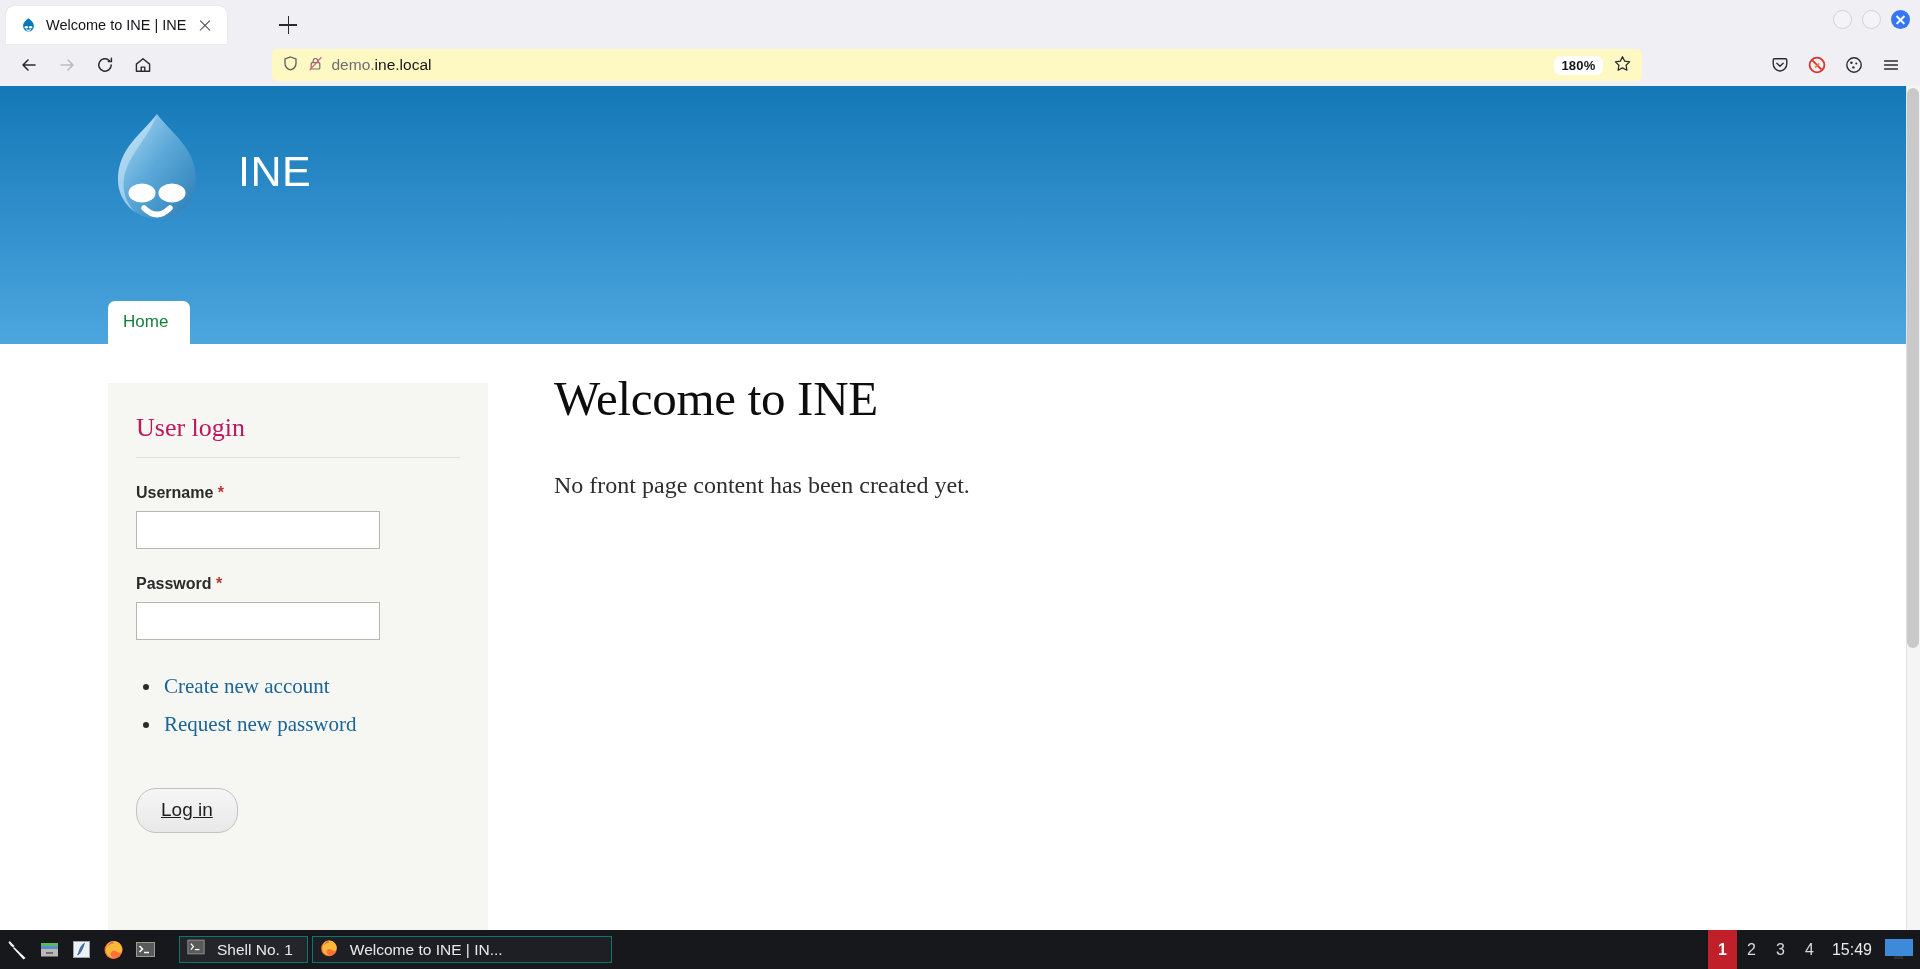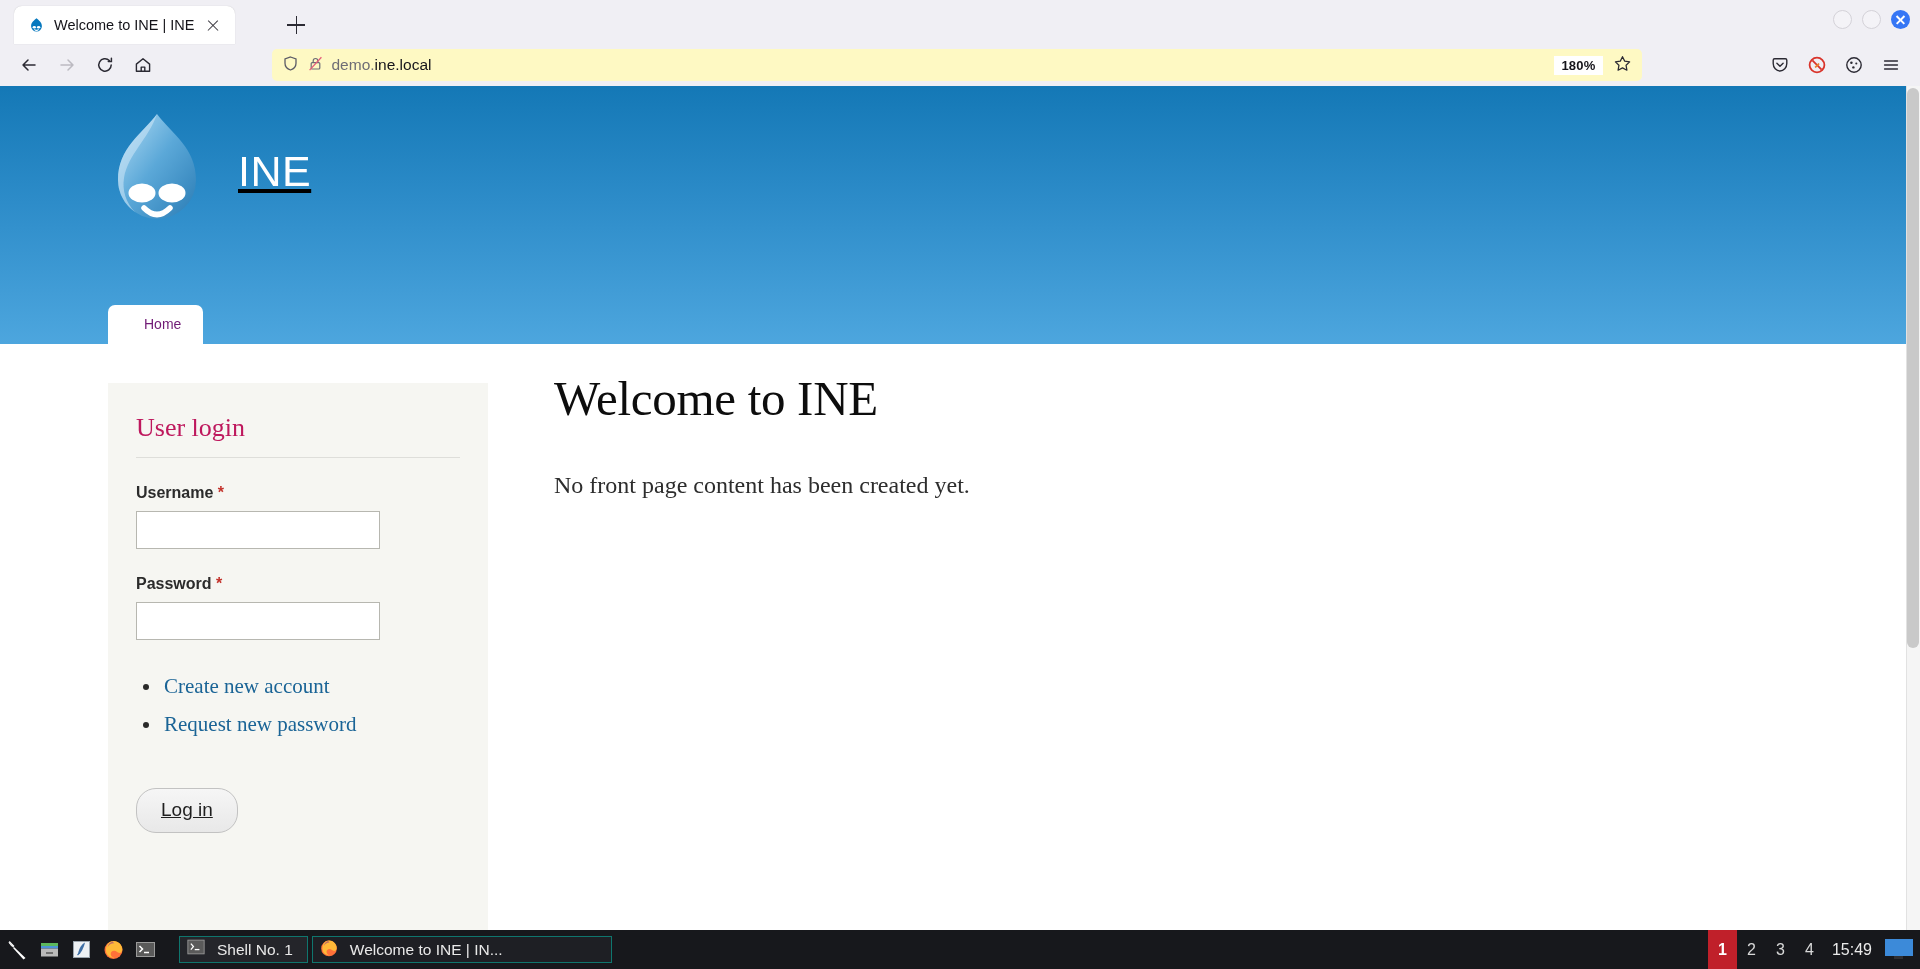--- a/index.html
+++ b/index.html
@@ -8,21 +8,21 @@
     overflow: hidden;
     font-family: "Liberation Sans", sans-serif;
     background: #fff;
   }
 
   
   #browser { width: 1920px; height: 930px; background: #f0eff4; position: relative; }
 
   .tabstrip {
     height: 44px; background: #f0eff4;
-    display: flex; align-items: flex-end; padding-left: 14px; position: relative; gap: 36px;
+    display: flex; align-items: flex-end; padding-left: 6px; position: relative; gap: 36px;
   }
   .tab {
     display: flex; align-items: center; gap: 9px;
     height: 38px; padding: 0 12px 0 14px;
     background: #ffffff; border-radius: 8px 8px 0 0;
     min-width: 210px; box-shadow: 0 0 1px rgba(0,0,0,.22);
   }
   .tab-favicon { width: 17px; height: 17px; flex: none; position: relative; }
   .tab-title {
     font-size: 14.5px; color: #15141a; white-space: nowrap;
@@ -69,47 +69,46 @@
   .urlwrap { flex: 1; display: flex; justify-content: center; }
   .urlbar {
     display: flex; align-items: center; gap: 8px;
     width: 1370px; height: 32px; background: #fef9c3;
     border-radius: 5px; padding: 0 10px;
   }
   .url-text { font-size: 15.5px; color: #6e6d75; white-space: nowrap; }
   .url-text b { color: #15141a; font-weight: normal; }
   .zoom-badge {
     font-size: 13px; color: #15141a; background: #fff;
-    border-radius: 0; padding: 2px 7px; margin-left: auto; margin-right: 2px;
+    border-radius: 7px; padding: 2px 7px; margin-left: auto; margin-right: 2px;
     font-weight: 600; letter-spacing: .2px;
   }
   .tool-icons { display: flex; align-items: center; gap: 3px; margin-left: 10px; }
 
   
   #viewport {
     position: absolute; left: 0; top: 86px;
     width: 1920px; height: 844px; background: #fff; overflow: hidden;
   }
   .site-header {
     height: 258px; width: 1906px;
     background: linear-gradient(to bottom, #1478b6 0%, #2d8cc9 45%, #4da6de 100%);
     position: relative;
-    text-decoration: underline;
   }
   .header-inner { padding: 24px 0 0 108px; display: flex; align-items: center; gap: 32px; }
   .logo-drop { width: 98px; height: 122px; position: relative; flex: none; }
   .site-name {
     color: #fff; font-size: 43px; font-weight: normal; letter-spacing: .5px;
     font-family: "Liberation Sans", sans-serif;
   }
   .primary-nav { position: absolute; left: 108px; bottom: 0; display: flex; }
   .nav-tab {
     background: #fff; border-radius: 7px 7px 0 0;
-    padding: 11px 22px 12px 36px;
-    font-size: 14px; color: #701a75;
+    padding: 11px 22px 12px 15px;
+    font-size: 17px; color: #15803d;
     font-family: "Liberation Sans", sans-serif;
   }
 
   .page-body { display: flex; background: #fff; }
   .sidebar {
     width: 380px; margin-left: 108px; margin-top: 39px;
     background: #f6f6f2; padding: 30px 28px 40px 28px;
     min-height: 560px;
   }
   .block-title {

